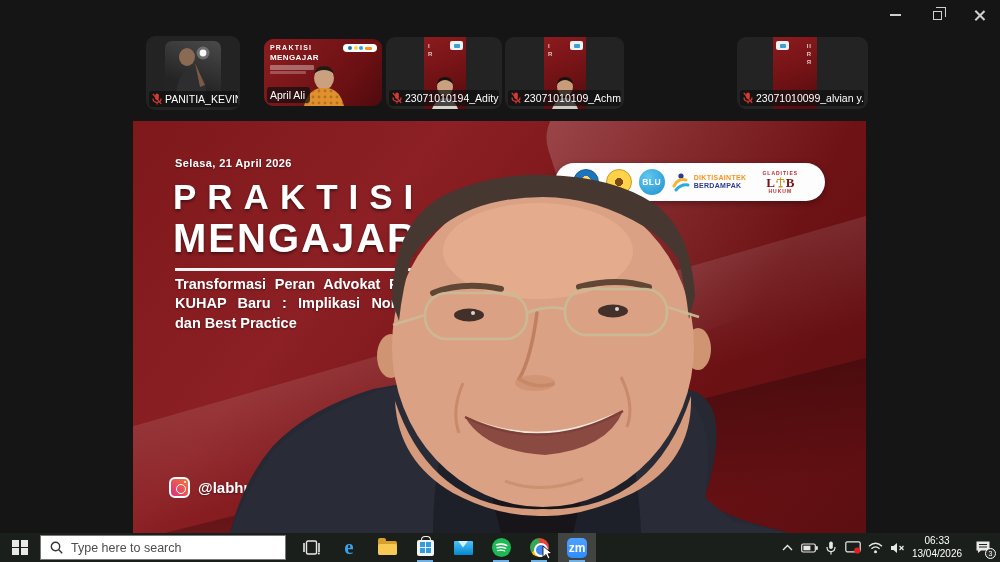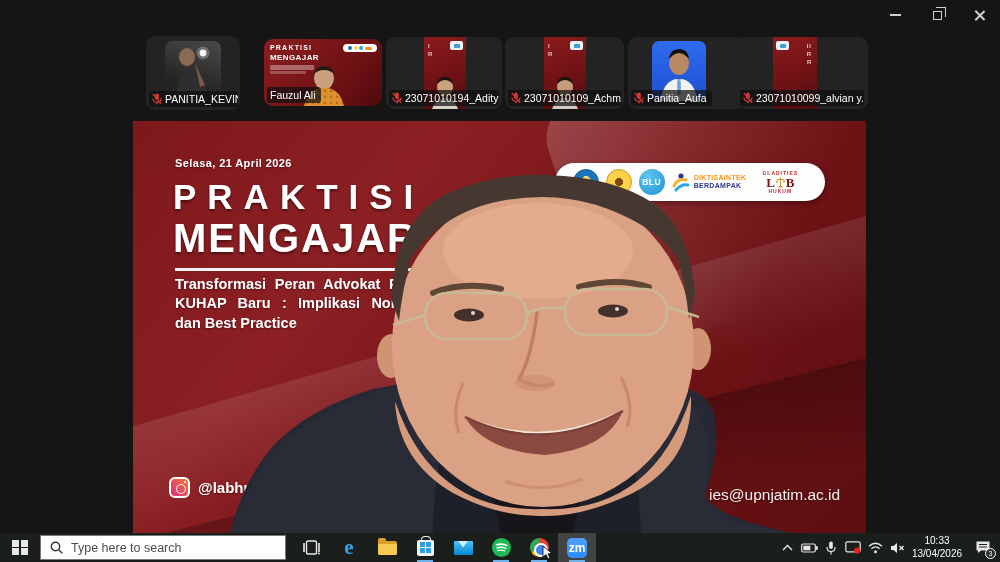--- a/index.html
+++ b/index.html
@@ -167,21 +167,21 @@
       <path d="M16 10 Q18 2 26 2 Q34 2 36 10 Q32 6 26 6 Q20 6 16 10 Z" fill="#1f1a16"></path>
       <path d="M6 42 Q10 26 22 24 L30 24 Q42 26 46 42 Z" fill="#e0902c"></path>
       <path d="M6 42 Q10 26 22 24 L30 24 Q42 26 46 42 Z" fill="url(#batik)" opacity=".5"></path>
       <defs>
           <pattern id="batik" width="6" height="6" patternUnits="userSpaceOnUse">
             <circle cx="3" cy="3" r="1.4" fill="#8a5214"></circle>
           </pattern>
         </defs>
     </svg>
     <div class="name-label">
-      <span>Fauzul Ali</span>
+      <span>April Ali</span>
     </div>
   </div>
 
   <div class="tile" style="left:386px;top:37px;width:116px;height:72px;">
     <div class="vstrip" style="left:38px;width:42px;">
       <div class="faint-banner">I<br>R</div>
       <svg style="position:absolute;left:4px;bottom:0;" width="34" height="34" viewBox="0 0 34 34">
         <ellipse cx="17" cy="12" rx="8" ry="9" fill="#caa07e"></ellipse>
         <path d="M9 9 Q10 2 17 2 Q24 2 25 9 Q21 5 17 5 Q13 5 9 9 Z" fill="#17120e"></path>
         <path d="M4 34 Q8 24 15 23 L19 23 Q26 24 30 34 Z" fill="#d8d4cc"></path>
@@ -217,40 +217,20 @@
       <svg class="mutedmic" width="10" height="12" viewBox="0 0 10 12">
         <rect x="3.2" y="0.5" width="3.6" height="6.5" rx="1.8" fill="#d93a32"></rect>
         <path d="M1 5.5 Q1 9.3 5 9.3 Q9 9.3 9 5.5" stroke="#d93a32" stroke-width="1.2" fill="none"></path>
         <line x1="5" y1="9.3" x2="5" y2="11.5" stroke="#d93a32" stroke-width="1.2"></line>
         <line x1="0.8" y1="0.8" x2="9.2" y2="10.8" stroke="#d93a32" stroke-width="1.3"></line>
       </svg>
       <span>23071010109_Achma...</span>
     </div>
   </div>
 
-  <div class="tile" style="left:628px;top:37px;width:117px;height:72px;">
-    <div class="photo" style="left:24px;top:4px;width:54px;height:60px;background:linear-gradient(180deg,#2f6bf0,#1f4fd0);">
-      <svg width="54" height="60" viewBox="0 0 54 60">
-        <ellipse cx="27" cy="22" rx="10" ry="12" fill="#b98a62"></ellipse>
-        <path d="M17 18 Q18 8 27 8 Q36 8 37 18 Q32 12 27 12 Q22 12 17 18 Z" fill="#14100c"></path>
-        <path d="M8 60 Q12 40 24 38 L30 38 Q42 40 46 60 Z" fill="#f2f2f2"></path>
-        <path d="M25 38 L27 46 L29 38 Z" fill="#7fb3e8"></path>
-        <rect x="25.2" y="40" width="3.6" height="14" rx="1.5" fill="#6ca4de"></rect>
-      </svg>
-    </div>
-    <div class="name-label">
-      <svg class="mutedmic" width="10" height="12" viewBox="0 0 10 12">
-        <rect x="3.2" y="0.5" width="3.6" height="6.5" rx="1.8" fill="#d93a32"></rect>
-        <path d="M1 5.5 Q1 9.3 5 9.3 Q9 9.3 9 5.5" stroke="#d93a32" stroke-width="1.2" fill="none"></path>
-        <line x1="5" y1="9.3" x2="5" y2="11.5" stroke="#d93a32" stroke-width="1.2"></line>
-        <line x1="0.8" y1="0.8" x2="9.2" y2="10.8" stroke="#d93a32" stroke-width="1.3"></line>
-      </svg>
-      <span>Panitia_Aufa</span>
-    </div>
-  </div>
 
   <div class="tile" style="left:737px;top:37px;width:131px;height:72px;">
     <div class="vstrip" style="left:36px;width:44px;">
       <div class="faint-banner" style="left:auto;right:5px;text-align:right;">II<br>R<br>Я</div>
       <div class="cam-pill" style="right:auto;left:3px;">
           <span></span>
         </div>
     </div>
     <div class="name-label">
       <svg class="mutedmic" width="10" height="12" viewBox="0 0 10 12">
@@ -302,21 +282,20 @@
           <span>B</span>
         </span>
         <span class="ban">HUKUM</span>
       </span>
     </div>
 
     <div class="ig-row">
       <span class="ig-icon"></span>
       <span class="ig-text">@labhuk</span>
     </div>
-    <div class="email-text">ies@upnjatim.ac.id</div>
 
     <svg class="speaker-svg" viewBox="0 0 733 412">
 
       <path d="M97 412 Q110 360 140 325 Q175 288 240 268 L330 252 L500 252 L560 270 Q600 284 572 376 Q580 394 657 412 Z" fill="#262833"></path>
       <path d="M97 412 Q112 370 140 330 Q180 290 250 268 L350 254 L480 254 L545 272 Q585 290 572 376 L600 400 L657 412 Z" fill="#2b2d3a" opacity=".6"></path>
 
       <path d="M330 260 L470 260 L455 412 L345 412 Z" fill="#17141a"></path>
 
       <path d="M330 258 L368 412 L300 412 Q300 330 330 258 Z" fill="#1d1f29"></path>
       <path d="M478 258 L440 412 L508 412 Q505 330 478 258 Z" fill="#1d1f29"></path>
@@ -478,21 +457,21 @@
         </svg>
       </div>
       <div class="tray-ic">
         <svg width="15" height="12" viewBox="0 0 15 12">
           <path d="M1 4 L3.5 4 L7 1 L7 11 L3.5 8 L1 8 Z" fill="#e8e8e8"></path>
           <line x1="9.5" y1="4" x2="13.5" y2="8" stroke="#e8e8e8" stroke-width="1.3"></line>
           <line x1="13.5" y1="4" x2="9.5" y2="8" stroke="#e8e8e8" stroke-width="1.3"></line>
         </svg>
       </div>
       <div class="clock">
-        <div>10:33</div>
+        <div>06:33</div>
         <div>13/04/2026</div>
       </div>
       <div class="notif">
         <svg width="16" height="15" viewBox="0 0 16 15">
           <path d="M1.5 1.5 L14.5 1.5 L14.5 10.5 L6 10.5 L3 13 L3 10.5 L1.5 10.5 Z" fill="#e8e8e8"></path>
           <line x1="4" y1="4.5" x2="12" y2="4.5" stroke="#1b1f1b" stroke-width="1"></line>
           <line x1="4" y1="7" x2="12" y2="7" stroke="#1b1f1b" stroke-width="1"></line>
         </svg>
         <span class="badge">3</span>
       </div>

